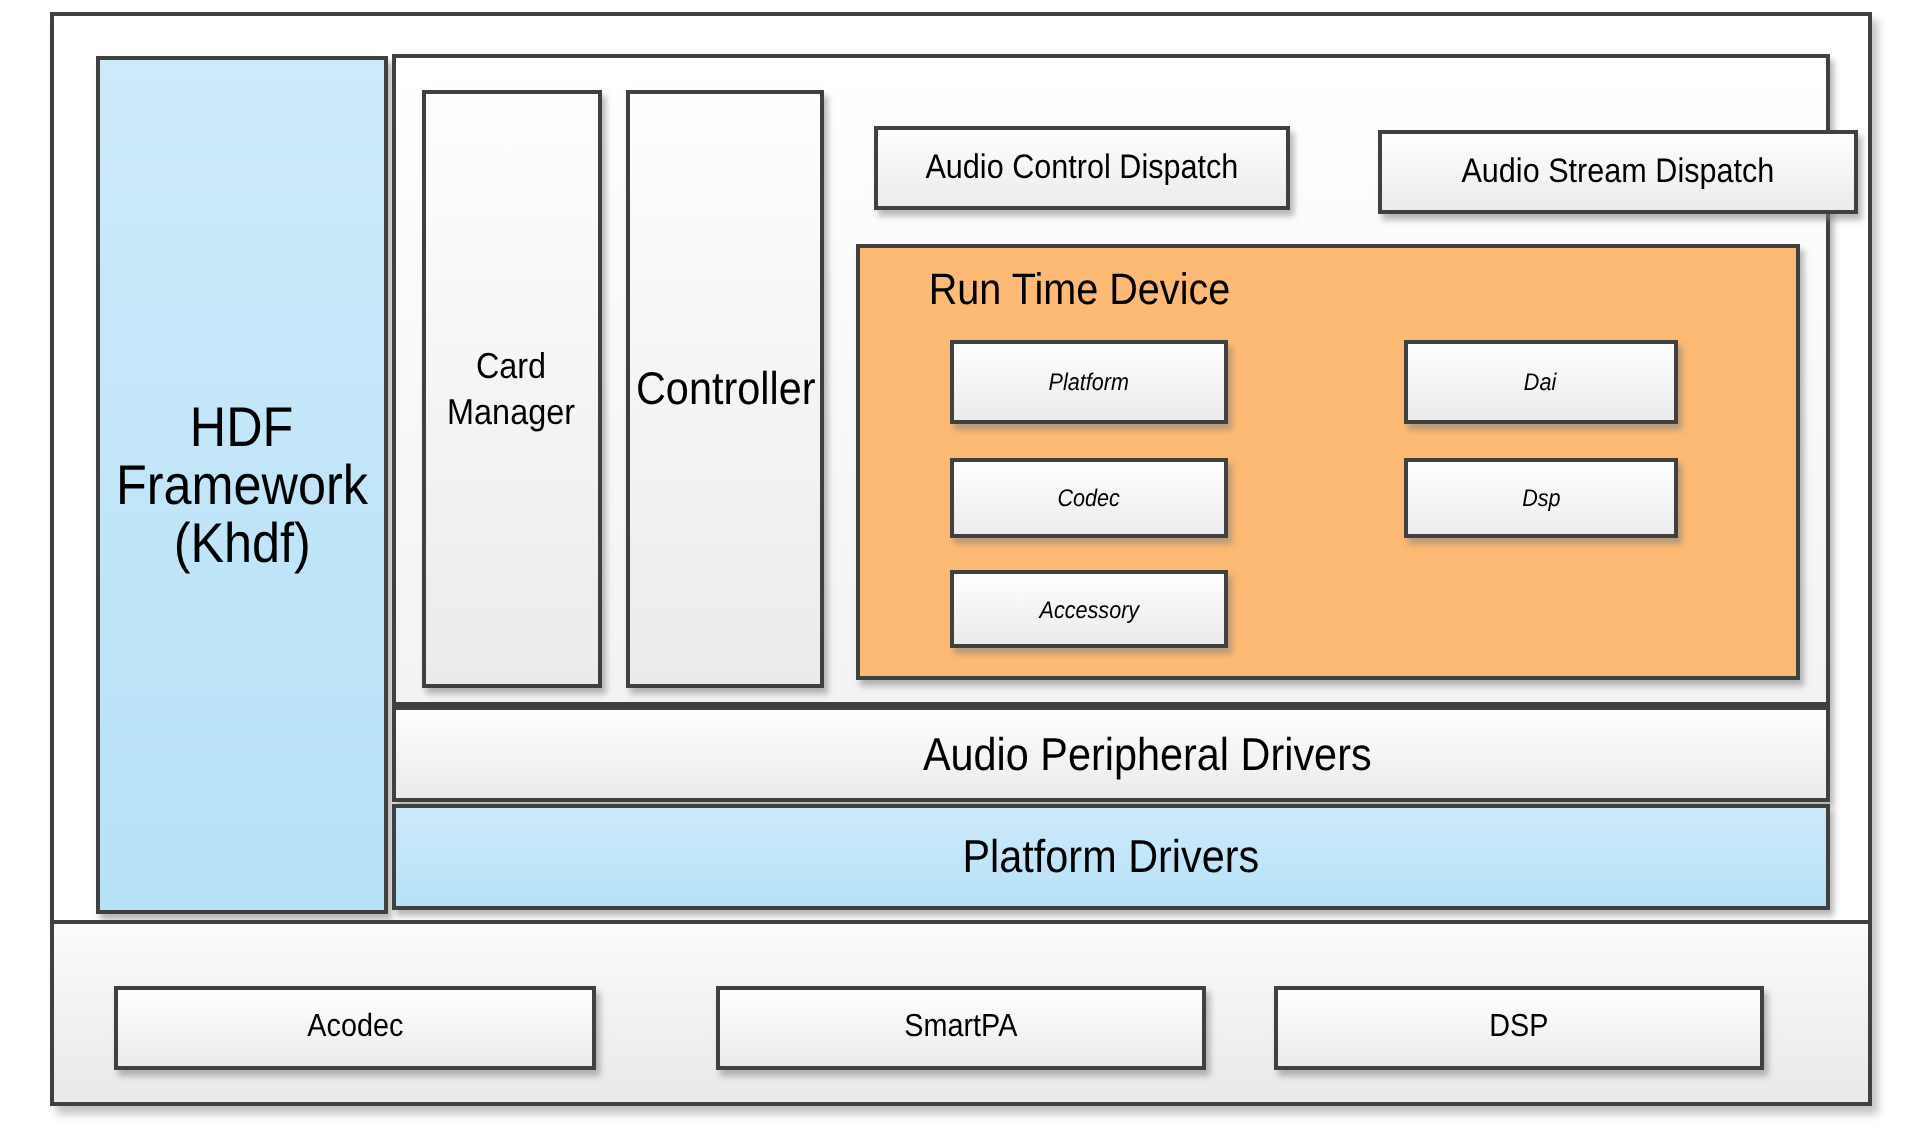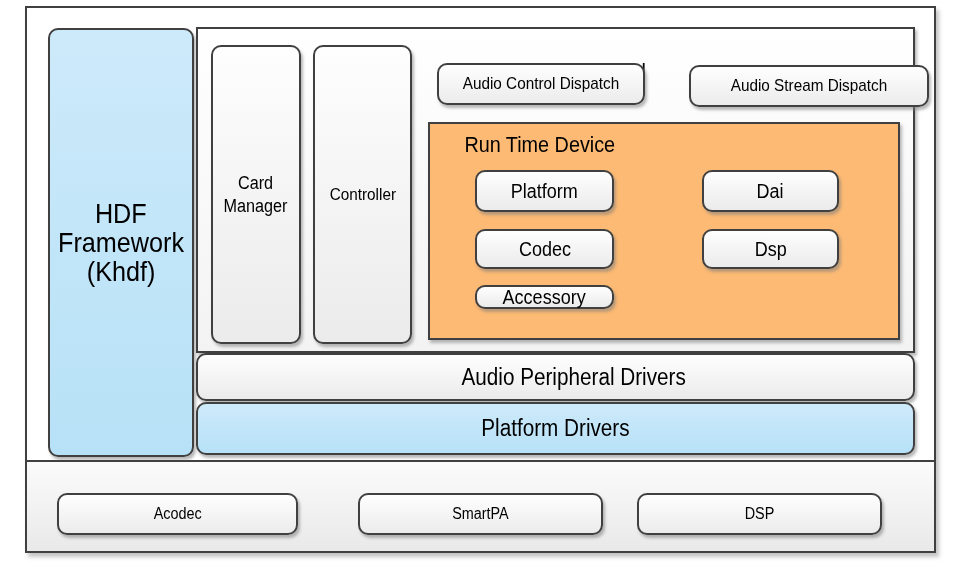--- a/index.html
+++ b/index.html
@@ -5,48 +5,48 @@
   html,body{margin:0;padding:0;background:#ffffff;}
   #stage{
     position:relative;width:955px;height:568px;background:#ffffff;
     font-family:"Liberation Sans", sans-serif;color:#000;overflow:hidden;
   }
   .box{position:absolute;box-sizing:border-box;border:2px solid #404040;}
   .shadow{box-shadow:2px 3px 3px rgba(125,125,125,.55);}
   .fill-grad{background:linear-gradient(180deg,#fefefe 0%,#ebebeb 100%);}
   .fill-white{background:linear-gradient(180deg,#ffffff 0%,#f3f3f3 100%);}
   .fill-blue{background:linear-gradient(180deg,#cdeafa 0%,#b7e1f7 100%);}
-  .center{display:flex;align-items:center;justify-content:center;text-align:center;border-radius:10px;}
+  .center{display:flex;align-items:center;justify-content:center;text-align:center;}
   .cond{display:inline-block;transform:scaleX(0.9);transform-origin:center;white-space:nowrap;}
 
   
   .outer{left:25px;top:6px;width:911px;height:547px;background:#ffffff;box-shadow:3px 4px 4px rgba(125,125,125,.45);}
   .bottom-strip{left:27px;top:460px;width:907px;height:91px;border:none;border-top:2px solid #404040;
                 background:linear-gradient(180deg,#fbfbfb 0%,#e9e9e9 100%);}
 
   
   .hdf{left:48px;top:28px;width:146px;height:429px;font-size:28px;line-height:29px;}
 
   
   .adm{left:196px;top:27px;width:719px;height:326px;}
   .adm-title{position:absolute;left:0;top:30px;width:719px;text-align:center;font-size:22px;}
   .card-manager{left:211px;top:45px;width:90px;height:299px;font-size:18px;line-height:23px;text-decoration:underline;}
-  .controller{left:313px;top:45px;width:99px;height:299px;font-size:17px;}
+  .controller{left:313px;top:45px;width:99px;height:299px;font-size:23px;}
   .dispatch-a{left:437px;top:63px;width:208px;height:42px;font-size:17px;}
   .dispatch-b{left:689px;top:65px;width:240px;height:42px;font-size:17px;}
 
   
   .rtd{left:428px;top:122px;width:472px;height:218px;background:#fdba74;}
   .rtd-title{position:absolute;left:26px;top:8px;font-size:22px;}
-  .rtd-item{position:absolute;box-sizing:border-box;border:2px solid #404040;font-size:20px;}
+  .rtd-item{position:absolute;box-sizing:border-box;border:2px solid #404040;font-size:12px;font-style:italic;}
   .it-platform{left:45px;top:46px;width:139px;height:42px;}
   .it-dai{left:272px;top:46px;width:137px;height:42px;}
   .it-codec{left:45px;top:105px;width:139px;height:40px;}
   .it-dsp{left:272px;top:105px;width:137px;height:40px;}
-  .it-accessory{left:45px;top:161px;width:139px;height:24px;align-items:center;}
+  .it-accessory{left:45px;top:161px;width:139px;height:39px;align-items:center;}
   .it-sapm{left:272px;top:161px;width:137px;height:40px;}
 
   
   .apd-bar{left:196px;top:353px;width:719px;height:48px;font-size:23px;padding-left:36px;}
   .pd-bar{left:196px;top:402px;width:719px;height:53px;font-size:23px;}
 
   
   .chip{font-size:16px;}
   .chip-acodec{left:57px;top:493px;width:241px;height:42px;}
   .chip-smartpa{left:358px;top:493px;width:245px;height:42px;}

